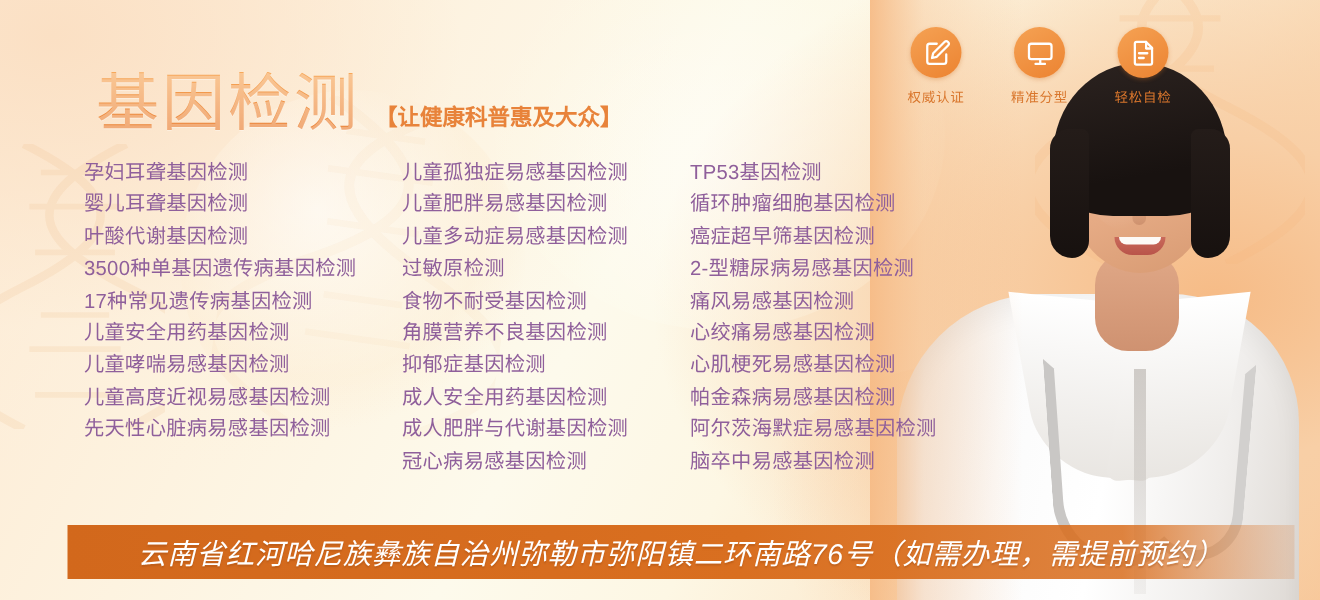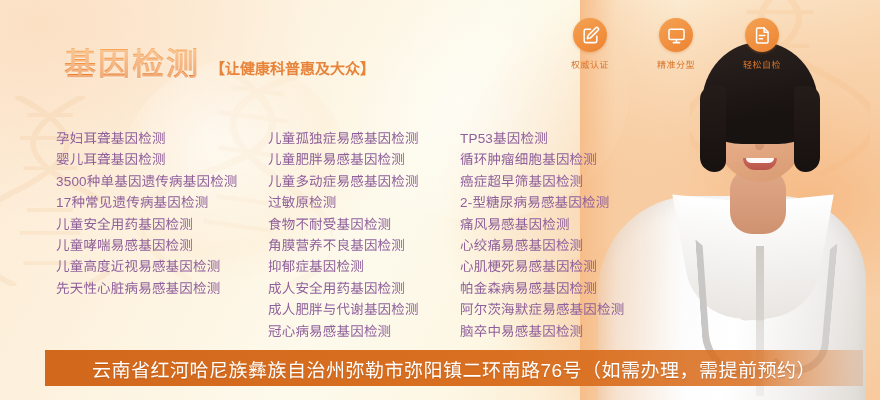--- a/index.html
+++ b/index.html
@@ -55,22 +55,22 @@
   
   .title-row {
     position: absolute;
     left: 64px;
     top: 48px;
     display: flex;
     align-items: flex-end;
     gap: 10px;
   }
   .title-main {
-    font-size: 32px;
-    font-weight: bold;
+    font-size: 42px;
+    font-weight: normal;
     letter-spacing: 2px;
     color: #ef8f3c;
     background: linear-gradient(180deg, #f7a95b 0%, #e8792b 100%);
     -webkit-background-clip: text;
     background-clip: text;
     -webkit-text-fill-color: transparent;
     line-height: 1;
     text-shadow: 0 1px 0 rgba(255,255,255,0.35);
   }
   .title-sub {
@@ -83,21 +83,21 @@
     white-space: nowrap;
     text-align: right;
   }
 
   
   .badges {
     position: absolute;
     right: 92px;
     top: 18px;
     display: flex;
-    gap: 34px;
+    gap: 17px;
   }
   .badge {
     width: 52px;
     display: flex;
     flex-direction: column;
     align-items: center;
     gap: 6px;
   }
   .badge-circle {
     width: 34px; height: 34px;
@@ -112,21 +112,21 @@
     font-size: 9px;
     color: #d9762c;
     white-space: nowrap;
     letter-spacing: .5px;
   }
 
   
   .lists {
     position: absolute;
     left: 56px;
-    top: 128px;
+    top: 104px;
     display: flex;
     width: 690px;
   }
   .list-col { display: flex; flex-direction: column; }
   .col-1 { width: 212px; }
   .col-2 { width: 192px; }
   .col-3 { width: 250px; justify-content: flex-end; }
   .list-item {
     font-size: 13.5px;
     line-height: 21.4px;
@@ -146,20 +146,21 @@
     display: flex;
     align-items: center;
     justify-content: center;
   }
   .banner-text {
     font-size: 19px;
     color: #ffffff;
     letter-spacing: .5px;
     white-space: nowrap;
     text-shadow: 0 1px 1px rgba(150,70,15,0.35);
+    font-style: italic;
   }
 
   
   .doctor {
     position: absolute;
     right: 0;
     top: 0;
     width: 300px;
     height: 400px;
     overflow: hidden;
@@ -385,20 +386,21 @@
       <div class="badge-label">轻松自检</div>
     </div>
 
   </div>
 
   <div class="lists">
 
     <div class="list-col col-1">
       <div class="list-item">孕妇耳聋基因检测</div>
       <div class="list-item">婴儿耳聋基因检测</div>
+      <div class="list-item">叶酸代谢基因检测</div>
       <div class="list-item">3500种单基因遗传病基因检测</div>
       <div class="list-item">17种常见遗传病基因检测</div>
       <div class="list-item">儿童安全用药基因检测</div>
       <div class="list-item">儿童哮喘易感基因检测</div>
       <div class="list-item">儿童高度近视易感基因检测</div>
       <div class="list-item">先天性心脏病易感基因检测</div>
     </div>
 
     <div class="list-col col-2">
       <div class="list-item">儿童孤独症易感基因检测</div>

